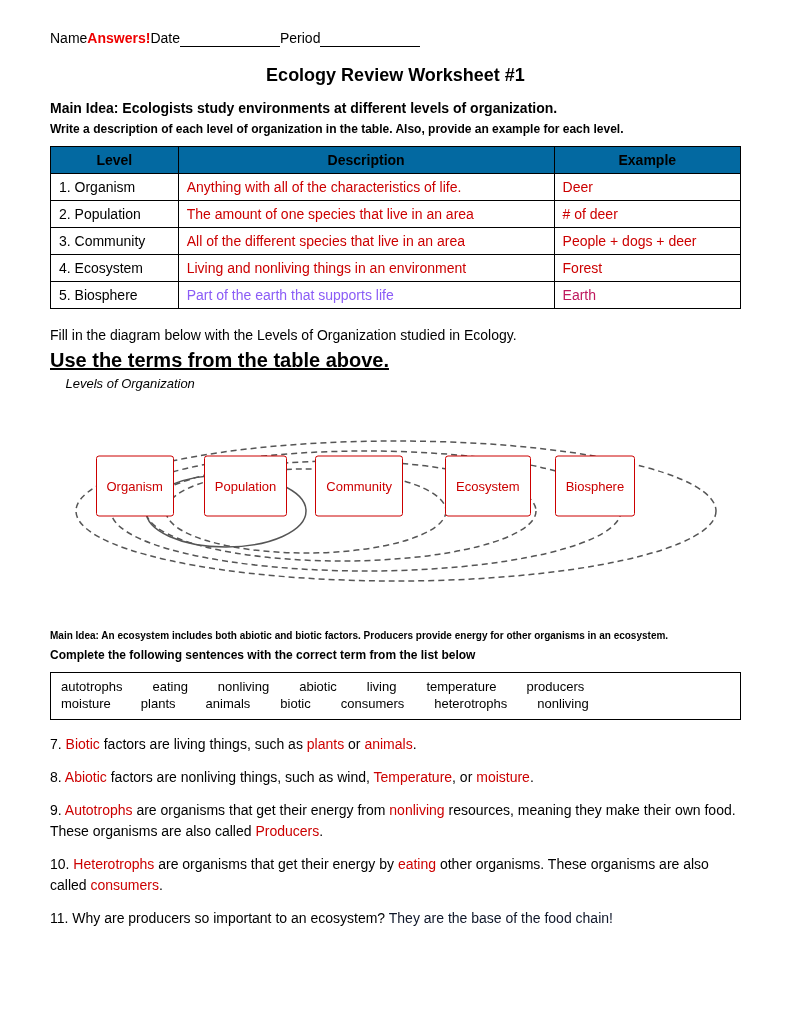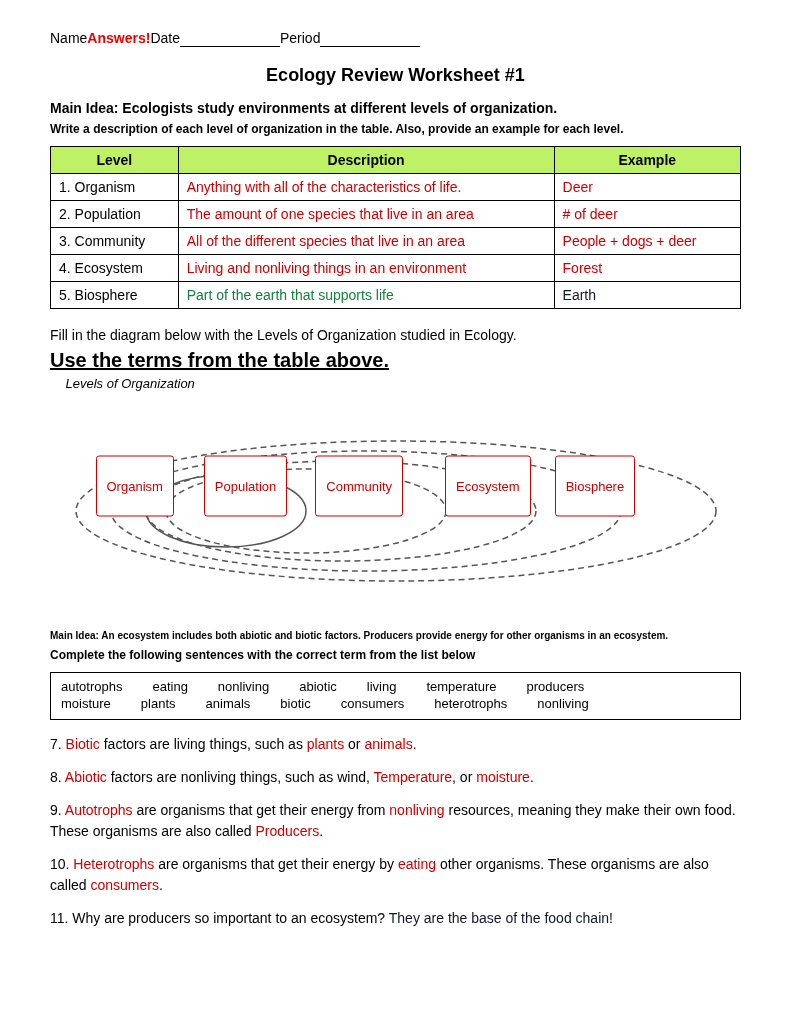--- a/index.html
+++ b/index.html
@@ -44,21 +44,21 @@
       border-collapse: collapse;
       margin-bottom: 18px;
       font-size: 14px;
     }
     table th, table td {
       border: 1px solid #000;
       padding: 5px 8px;
       vertical-align: top;
     }
     table th {
-      background: #bef264;
+      background: #0369a1;
       font-weight: bold;
       text-align: center;
     }
     .fill-instruction {
       margin-bottom: 6px;
       font-size: 14px;
     }
     .use-terms {
       font-weight: bold;
       text-decoration: underline;
@@ -154,22 +154,22 @@
         <td style="color: rgb(204, 0, 0);">All of the different species that live in an area</td>
         <td style="color: rgb(204, 0, 0);">People + dogs  + deer</td>
       </tr>
       <tr>
         <td>4. Ecosystem</td>
         <td style="color: rgb(204, 0, 0);">Living and nonliving things in an environment</td>
         <td style="color: rgb(204, 0, 0);">Forest</td>
       </tr>
       <tr>
         <td>5. Biosphere</td>
-        <td style="color: #15803d;">Part of the earth that supports life</td>
-        <td style="color: #0f172a;">Earth</td>
+        <td style="color: #8b5cf6;">Part of the earth that supports life</td>
+        <td style="color: #be185d;">Earth</td>
       </tr>
     </tbody>
 </table>
 
 <div class="fill-instruction">Fill in the diagram below with the Levels of Organization studied in Ecology.</div>
 <div class="use-terms">Use the terms from the table above.</div>
 
 <div class="venn-container">
   <div class="venn-label-top">Levels of Organization</div>
   <svg class="venn-svg" viewBox="0 0 680 210" xmlns="http://www.w3.org/2000/svg">

